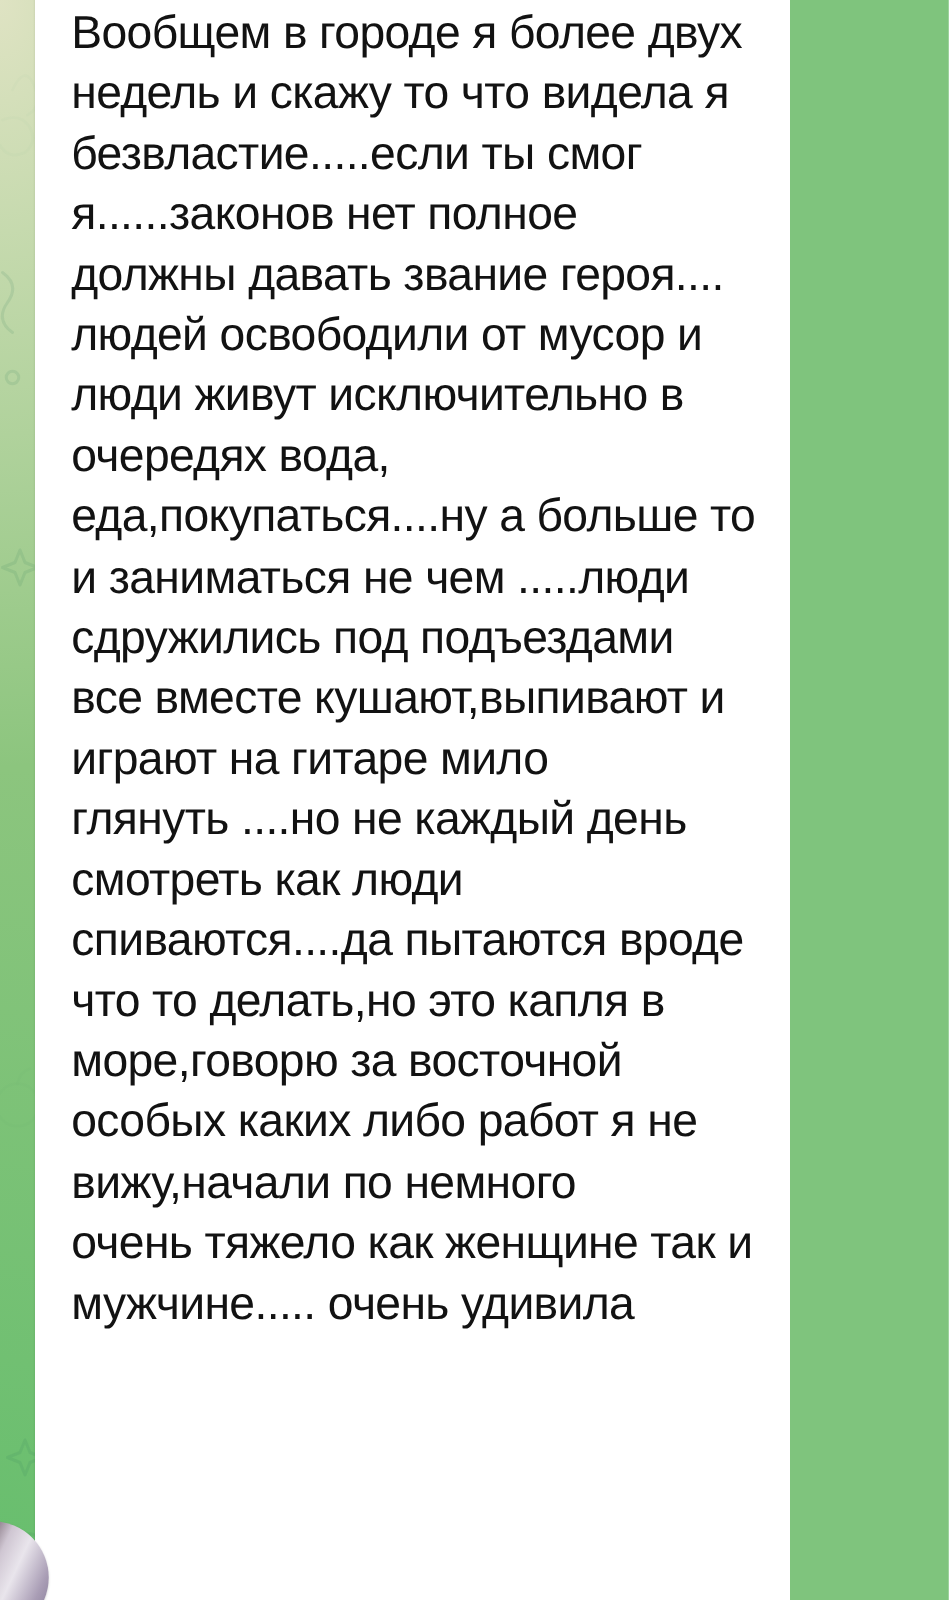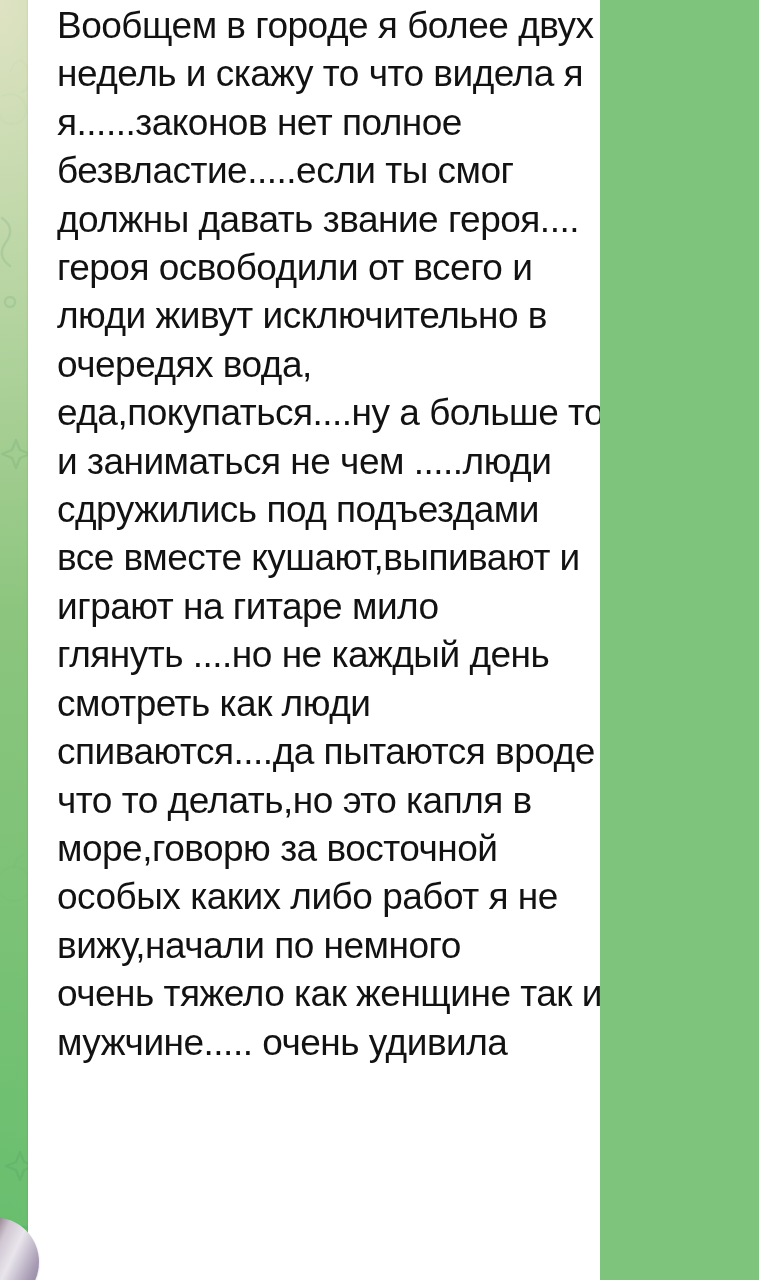--- a/index.html
+++ b/index.html
@@ -15,21 +15,21 @@
     --chevron:#8d8d85;
     --avatar-dark:#57434f;
     --avatar-light:#e9e5ec;
   }
   html,body{margin:0;padding:0;}
   body{
     width:759px;height:1280px;overflow:hidden;
     font-family:"Liberation Sans","DejaVu Sans",sans-serif;
     position:relative;background:#7fc47d;
   }
-  .screen{position:absolute;inset:0;width:600px;height:1280px;overflow:hidden;}
+  .screen{position:absolute;inset:0;width:600px;height:1280px;overflow:hidden;padding-left:32px;}
   .wallpaper{
     position:absolute;inset:0;
     background-color:var(--wallpaper-mid);
     background-image:
       radial-gradient(60% 48% at 0% 0%, var(--wallpaper-top-left) 0%, rgba(224,228,194,0) 100%),
       radial-gradient(65% 52% at 100% 0%, var(--wallpaper-top-right) 0%, rgba(80,185,141,0) 100%),
       radial-gradient(65% 52% at 100% 100%, var(--wallpaper-bottom-right) 0%, rgba(190,208,133,0) 100%),
       radial-gradient(60% 52% at 0% 100%, var(--wallpaper-bottom-left) 0%, rgba(102,190,109,0) 100%);
   }
   .doodles{position:absolute;inset:0;}
@@ -122,24 +122,24 @@
       </g>
       <path class="faint" d="M20 1152 l4 10 10 4 -10 4 -4 10 -4 -10 -10 -4 10 -4 z"></path>
       <circle class="faint" cx="24" cy="1234" r="7"></circle>
     </svg>
   </div>
 
   <div class="bubble">
     <div class="msg-text">
         <div class="msg-line">Вообщем в городе я более двух</div>
         <div class="msg-line">недель и скажу то что видела я</div>
+        <div class="msg-line">безвластие.....если ты смог</div>
         <div class="msg-line">я......законов нет полное</div>
-        <div class="msg-line">безвластие.....если ты смог</div>
         <div class="msg-line">должны давать звание героя....</div>
-        <div class="msg-line">героя освободили от всего и</div>
+        <div class="msg-line">людей освободили от мусор и</div>
         <div class="msg-line">люди живут исключительно в</div>
         <div class="msg-line">очередях вода,</div>
         <div class="msg-line">еда,покупаться....ну а больше то</div>
         <div class="msg-line">и заниматься не чем .....люди</div>
         <div class="msg-line">сдружились под подъездами</div>
         <div class="msg-line">все вместе кушают,выпивают и</div>
         <div class="msg-line">играют на гитаре мило</div>
         <div class="msg-line">глянуть ....но не каждый день</div>
         <div class="msg-line">смотреть как люди</div>
         <div class="msg-line">спиваются....да пытаются вроде</div>

